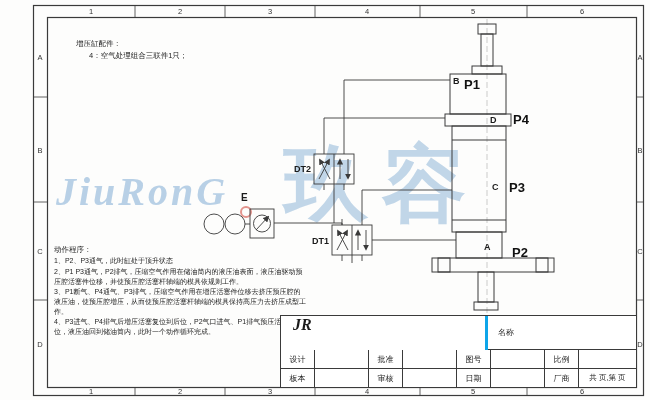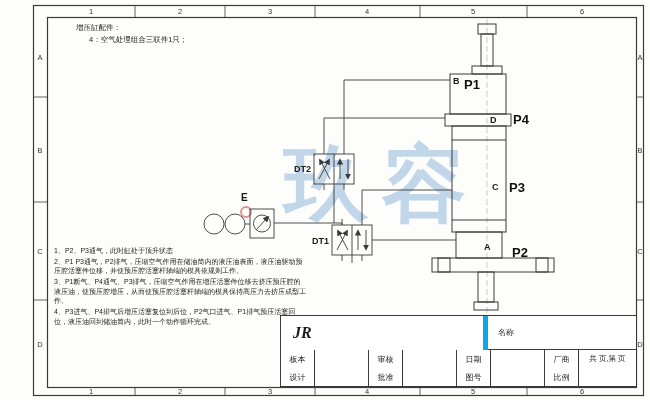--- a/index.html
+++ b/index.html
@@ -19,32 +19,32 @@
     color:rgba(128,172,212,.55);white-space:nowrap}
   .wm-cjk{position:absolute;left:284px;top:142px;font-size:84px;font-weight:bold;
     letter-spacing:14px;line-height:1;color:rgba(128,172,212,.48);white-space:nowrap}
   .wm-reddot{position:absolute;left:240px;top:206px;width:12px;height:12px;border-radius:50%;
     border:2.5px solid rgba(205,60,50,.55)}
 
   
   .coord{position:absolute;font-size:7.5px;color:#333;transform:translate(-50%,-50%)}
 
   
-  .notes{position:absolute;left:76px;top:22px;font-size:7.5px;color:#1d1d1d;line-height:1.62}
+  .notes{position:absolute;left:76px;top:38px;font-size:7.5px;color:#1d1d1d;line-height:1.62}
   .notes .item{padding-left:13px}
   .procedure{position:absolute;left:54px;top:245px;width:253px;font-size:7px;color:#1d1d1d;line-height:1.38}
   .procedure .p-title{font-size:7.5px;margin-bottom:1px}
   .procedure .step{margin-top:1px}
 
   
   .titleblock{position:absolute;left:280px;top:315px;width:356px;height:72px;background:#fff;
     border-left:1.2px solid #3a3a3a;border-top:1.2px solid #3a3a3a;color:#1b1b1b;
     display:flex;flex-direction:column}
   .tb-top{display:flex;height:34px}
-  .tb-company-cell{width:207px;border-right:5px solid #0ea5e9;display:flex;align-items:center;
+  .tb-company-cell{width:207px;border-right:3px solid #0ea5e9;display:flex;align-items:flex-start;
     gap:7px;padding-left:12px}
   .tb-logo{font-family:"Liberation Serif",serif;font-style:italic;font-weight:bold;font-size:16px}
   .tb-company{font-weight:bold;font-size:12px;letter-spacing:1px;white-space:nowrap}
   .tb-ne{flex:1;display:flex;flex-direction:row}
   .tb-row{display:flex;flex:1;min-height:0}
   .tb-top .tb-row{border-bottom:1px solid #3a3a3a}
   .tb-row.r3{height:19px;flex:none;border-bottom:1px solid #3a3a3a}
   .tb-row.r4{flex:1}
   .cell{border-right:1px solid #3a3a3a;display:flex;align-items:center;justify-content:center;
     font-size:8px;overflow:hidden;white-space:nowrap}
@@ -53,20 +53,21 @@
   .w26{width:26px}.w32{width:32px}.w34{width:34px}.w36{width:36px}.w54{width:54px}
   .cell.namev{font-size:8.5px;letter-spacing:1px}
   .cell.pages{font-size:7.5px}
 </style>
 </head>
 <body>
 
 <div class="page">
 
   <div class="wm-layer">
+    <span class="wm-latin">JiuRonG</span>
     <span class="wm-cjk">玖容</span>
     <span class="wm-reddot"></span>
   </div>
 
   <svg class="drawing" width="650" height="400" viewBox="0 0 650 400">
     <defs>
       <marker id="ah" markerWidth="7" markerHeight="7" refX="5" refY="3.5" orient="auto">
         <path d="M0,0L7,3.5L0,7Z" fill="#3a3a3a"></path>
       </marker>
     </defs>
@@ -176,53 +177,54 @@
     <div class="coord" style="left:640px;top:150px">B</div>
     <div class="coord" style="left:640px;top:251px">C</div>
     <div class="coord" style="left:640px;top:344px">D</div>
 
     <div class="notes">
       <div class="n-title">增压缸配件：</div>
       <div class="item">4：空气处理组合三联件1只；</div>
     </div>
 
     <div class="procedure">
+      <div class="p-title">动作程序：</div>
       <div class="step">1、P2、P3通气，此时缸处于顶升状态</div>
       <div class="step">2、P1 P3通气，P2排气，压缩空气作用在储油筒内的液压油表面，液压油驱动预压腔活塞件位移，并使预压腔活塞杆轴端的模具依规则工作。</div>
       <div class="step">3、P1断气、P4通气、P3排气，压缩空气作用在增压活塞件位移去挤压预压腔的液压油，使预压腔增压，从而使预压腔活塞杆轴端的模具保持高压力去挤压成型工作。</div>
       <div class="step">4、P3进气、P4排气后增压活塞复位到后位，P2气口进气、P1排气预压活塞回位，液压油回到储油筒内，此时一个动作循环完成。</div>
     </div>
   </div>
 
   <div class="titleblock">
     <div class="tb-top">
       <div class="tb-company-cell">
         <span class="tb-logo">JR</span>
       </div>
       <div class="tb-ne">
         <div class="tb-row">
           <div class="cell w36">名称</div>
         </div>
       </div>
     </div>
+    <div class="tb-row r3">
+      <div class="cell w34">设计</div>
+      <div class="cell w54"></div>
+      <div class="cell w34">批准</div>
+      <div class="cell w54"></div>
+      <div class="cell w34">图号</div>
+      <div class="cell w54"></div>
+      <div class="cell w34">比例</div>
+      <div class="cell grow"></div>
+    </div>
     <div class="tb-row r4">
       <div class="cell w34">板本</div>
       <div class="cell w54"></div>
       <div class="cell w34">审核</div>
       <div class="cell w54"></div>
       <div class="cell w34">日期</div>
       <div class="cell w54"></div>
       <div class="cell w34">厂商</div>
       <div class="cell grow pages">共 页,第 页</div>
     </div>
-    <div class="tb-row r3">
-      <div class="cell w34">设计</div>
-      <div class="cell w54"></div>
-      <div class="cell w34">批准</div>
-      <div class="cell w54"></div>
-      <div class="cell w34">图号</div>
-      <div class="cell w54"></div>
-      <div class="cell w34">比例</div>
-      <div class="cell grow"></div>
-    </div>
   </div>
 
 </div>
 
 </body></html>

